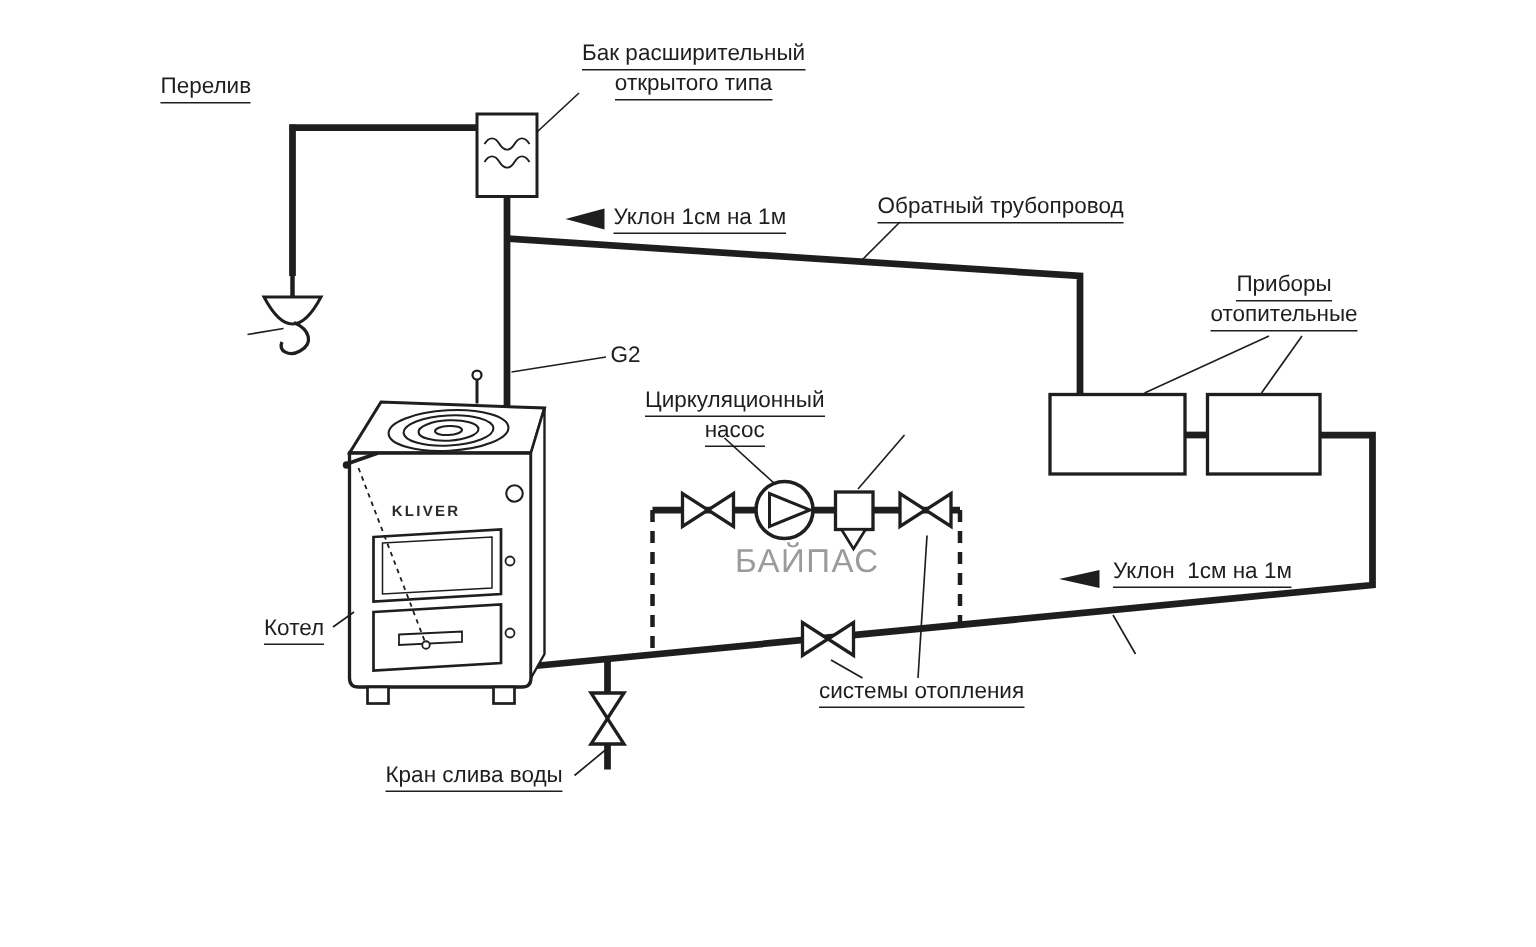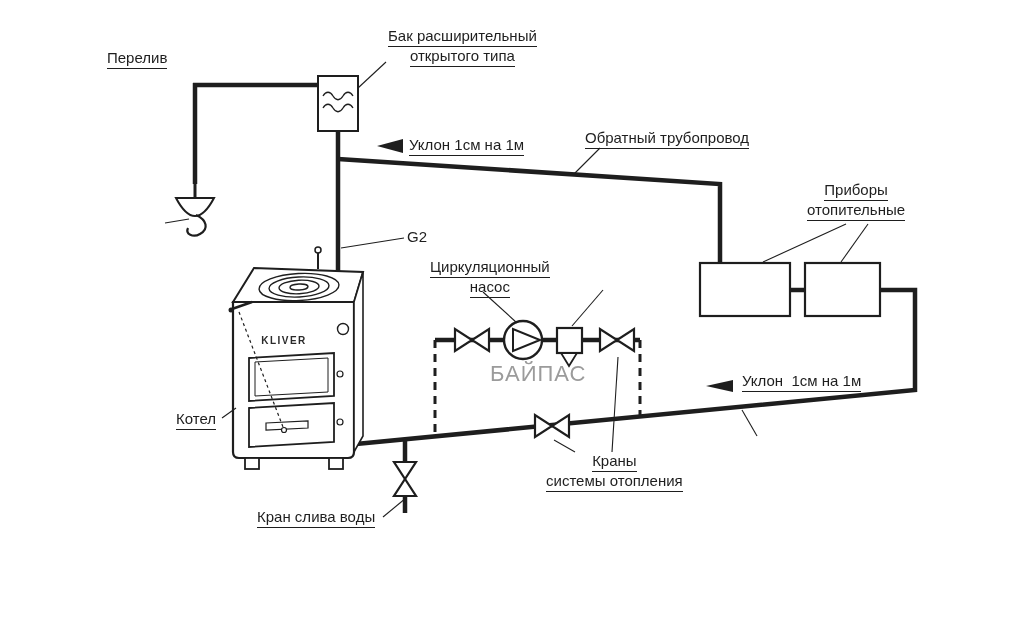--- a/index.html
+++ b/index.html
@@ -173,21 +173,20 @@
   <div class="lbl" style="left:176px; top:410px;">
     <span class="u">Котел</span>
   </div>
 
   <div class="lbl" style="left:742px; top:372px;">
     <span class="u">Уклон &nbsp;1см на 1м</span>
   </div>
 
 
   <div class="lbl" style="left:546px; top:452px;">
-    <div><span class="u">Краны</span></div>
     <div><span class="u">системы отопления</span></div>
   </div>
 
   <div class="lbl" style="left:257px; top:508px;">
     <span class="u">Кран слива воды</span>
   </div>
 
 </div>
 
 </body></html>

